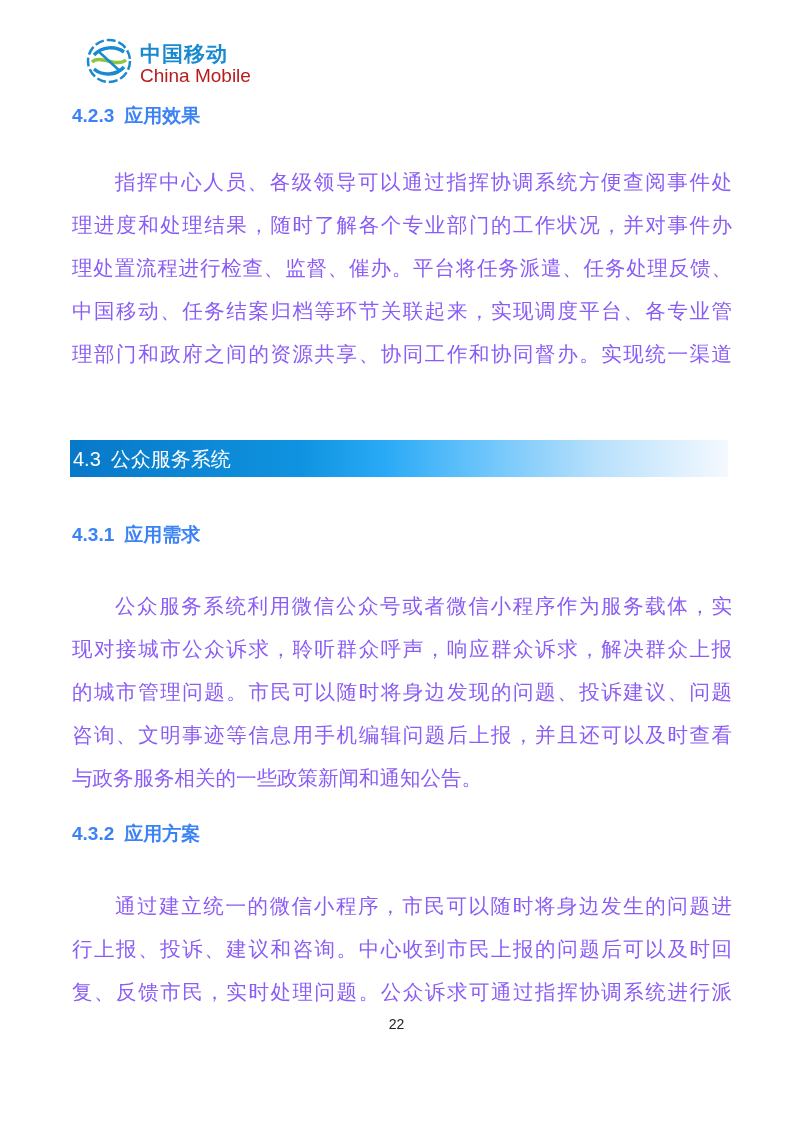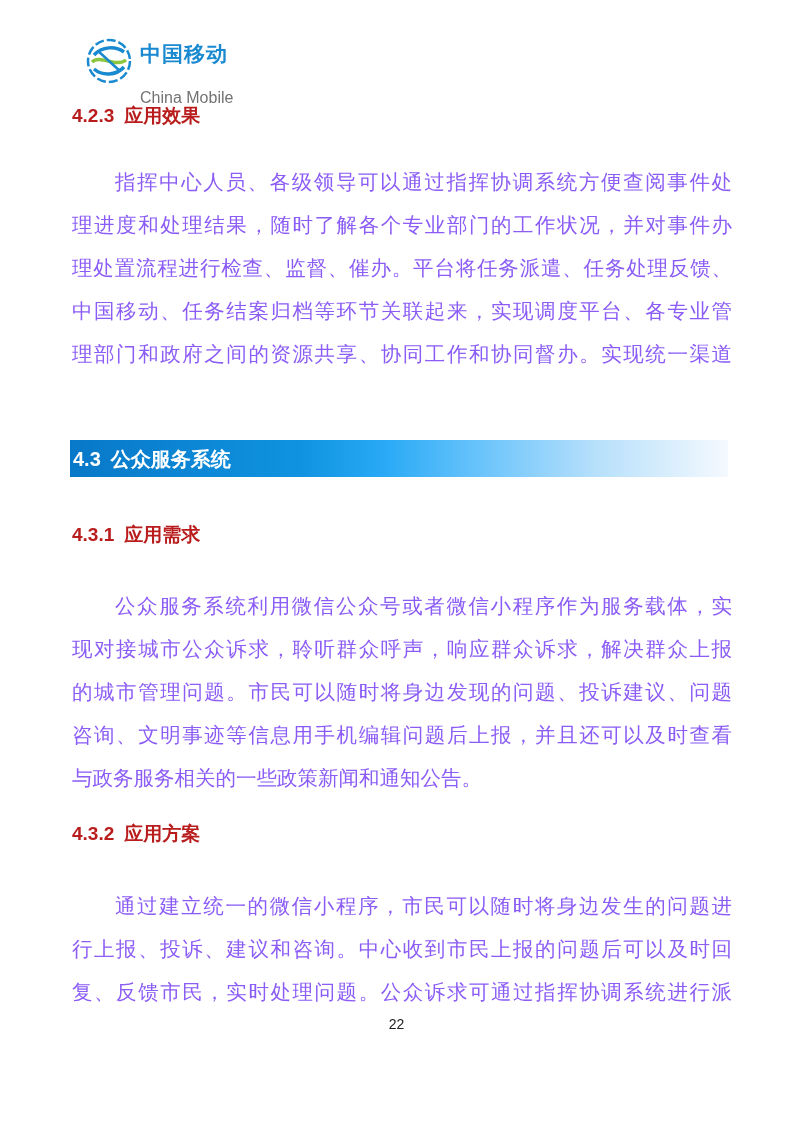--- a/index.html
+++ b/index.html
@@ -1,26 +1,26 @@
 <!DOCTYPE html>
 <html><head>
 <meta charset="utf-8">
 <style>
   html, body { margin: 0; padding: 0; background: #ffffff; }
   body { width: 793px; height: 1122px; position: relative; overflow: hidden;
          font-family: "DejaVu Sans", "Liberation Sans", sans-serif; color: #3a3a3a; }
   .logo { position: absolute; left: 86px; top: 36px; width: 150px; height: 50px; }
   .logo-mark { position: absolute; left: 0; top: 2px; width: 46px; height: 46px; }
   .logo-cn { position: absolute; left: 54px; top: 4px; font-size: 21px; color: #1a8ad0; letter-spacing: 1px; font-weight: bold; white-space: nowrap; }
-  .logo-en { position: absolute; left: 54px; top: 29px; font-size: 16px; color: #737373; font-family: "Liberation Sans", sans-serif; white-space: nowrap; margin-top: 24px; }
-  .h3 { position: absolute; left: 72px; font-size: 19px; font-weight: bold; color: #b91c1c; white-space: nowrap; }
+  .logo-en { position: absolute; left: 54px; top: 29px; font-size: 19px; color: #b91c1c; font-family: "Liberation Sans", sans-serif; white-space: nowrap; }
+  .h3 { position: absolute; left: 72px; font-size: 19px; font-weight: bold; color: #3b82f6; white-space: nowrap; }
   .h3 .num { font-family: "Liberation Sans", sans-serif; margin-right: 10px; }
   .band { position: absolute; left: 70px; top: 440px; width: 658px; height: 37px;
           background: linear-gradient(90deg, #0878c8 0%, #0f93e0 35%, #2aaaf6 48%, #68c3fb 62%, #b7e0fb 80%, #f4f9fe 100%); }
-  .band-title { position: absolute; left: 3px; top: 6px; font-size: 20px; font-weight: bold; color: #ffffff; white-space: nowrap; }
+  .band-title { position: absolute; left: 3px; top: 6px; font-size: 20px; font-weight: normal; color: #ffffff; white-space: nowrap; }
   .band-title .num { font-family: "Liberation Sans", sans-serif; margin-right: 10px; }
   .para { position: absolute; left: 72px; width: 660px; font-size: 20.5px; line-height: 43px; color: #8b5cf6; }
   .line { display: block; white-space: nowrap; text-align: justify; text-align-last: justify; }
   .line.last { text-align-last: left; }
   .indent { padding-left: 43px; }
   .pagenum { position: absolute; left: 0; width: 793px; top: 1016px; text-align: center; font-size: 14px; color: #222; font-family: "Liberation Sans", sans-serif; }
 </style>
 </head>
 <body>
 

